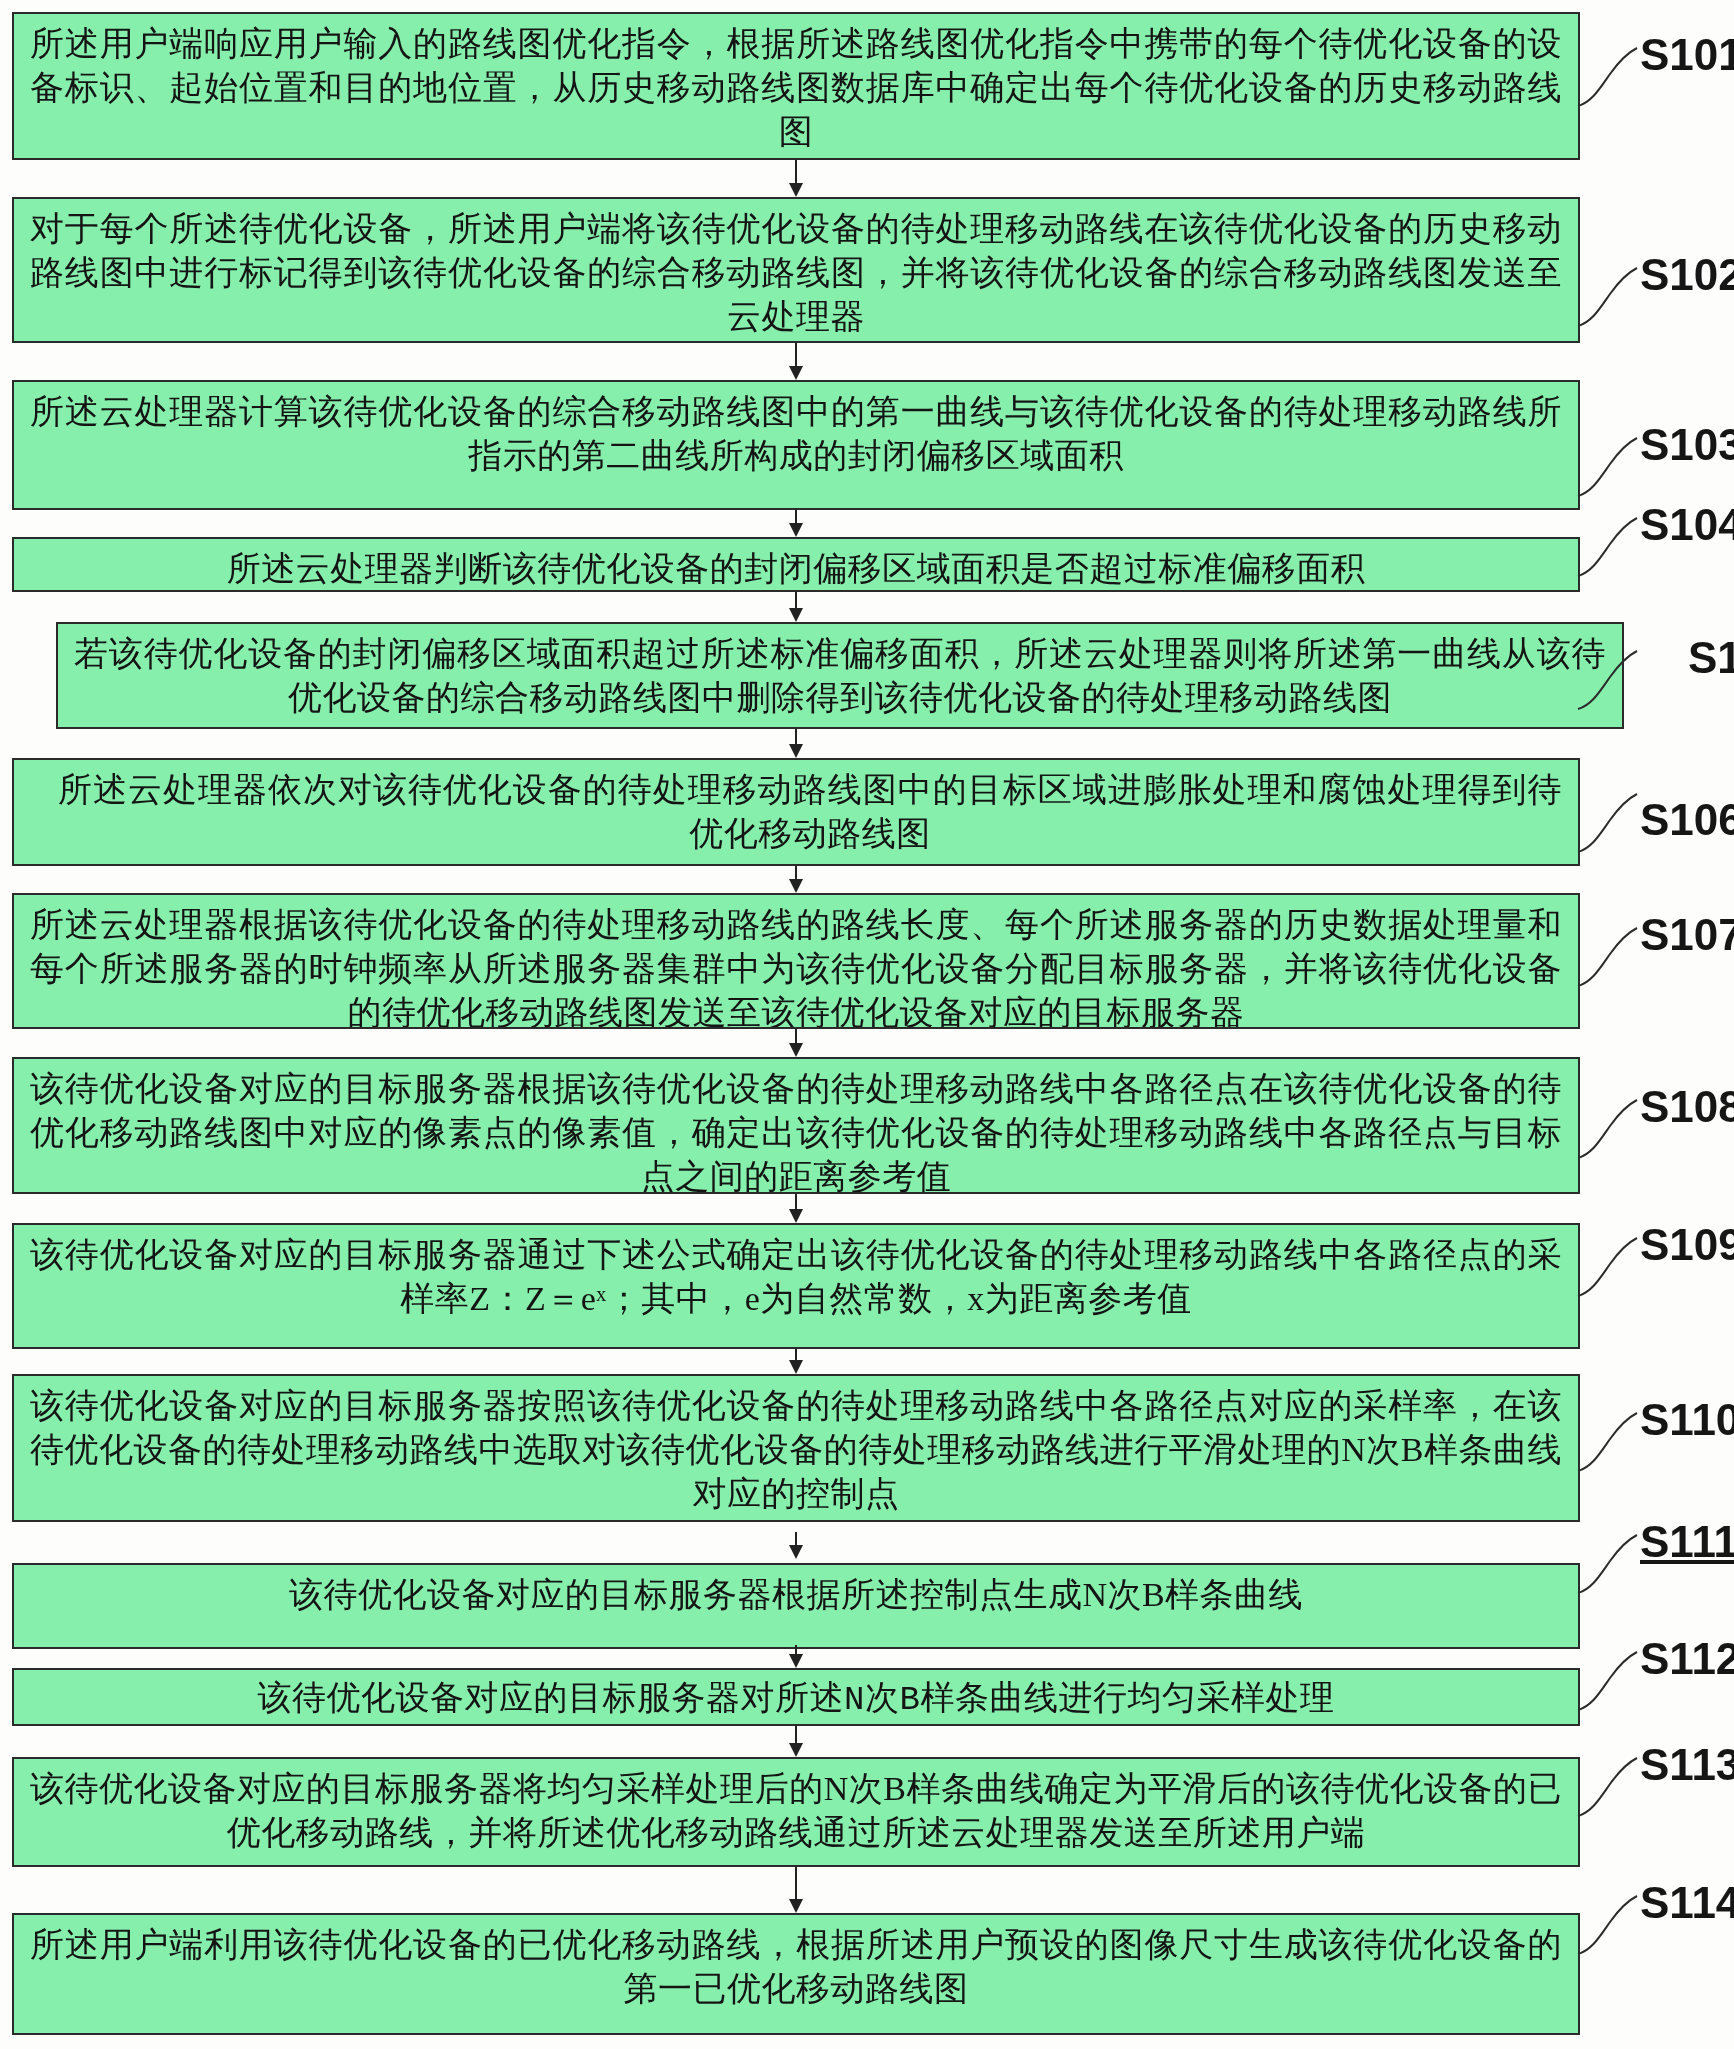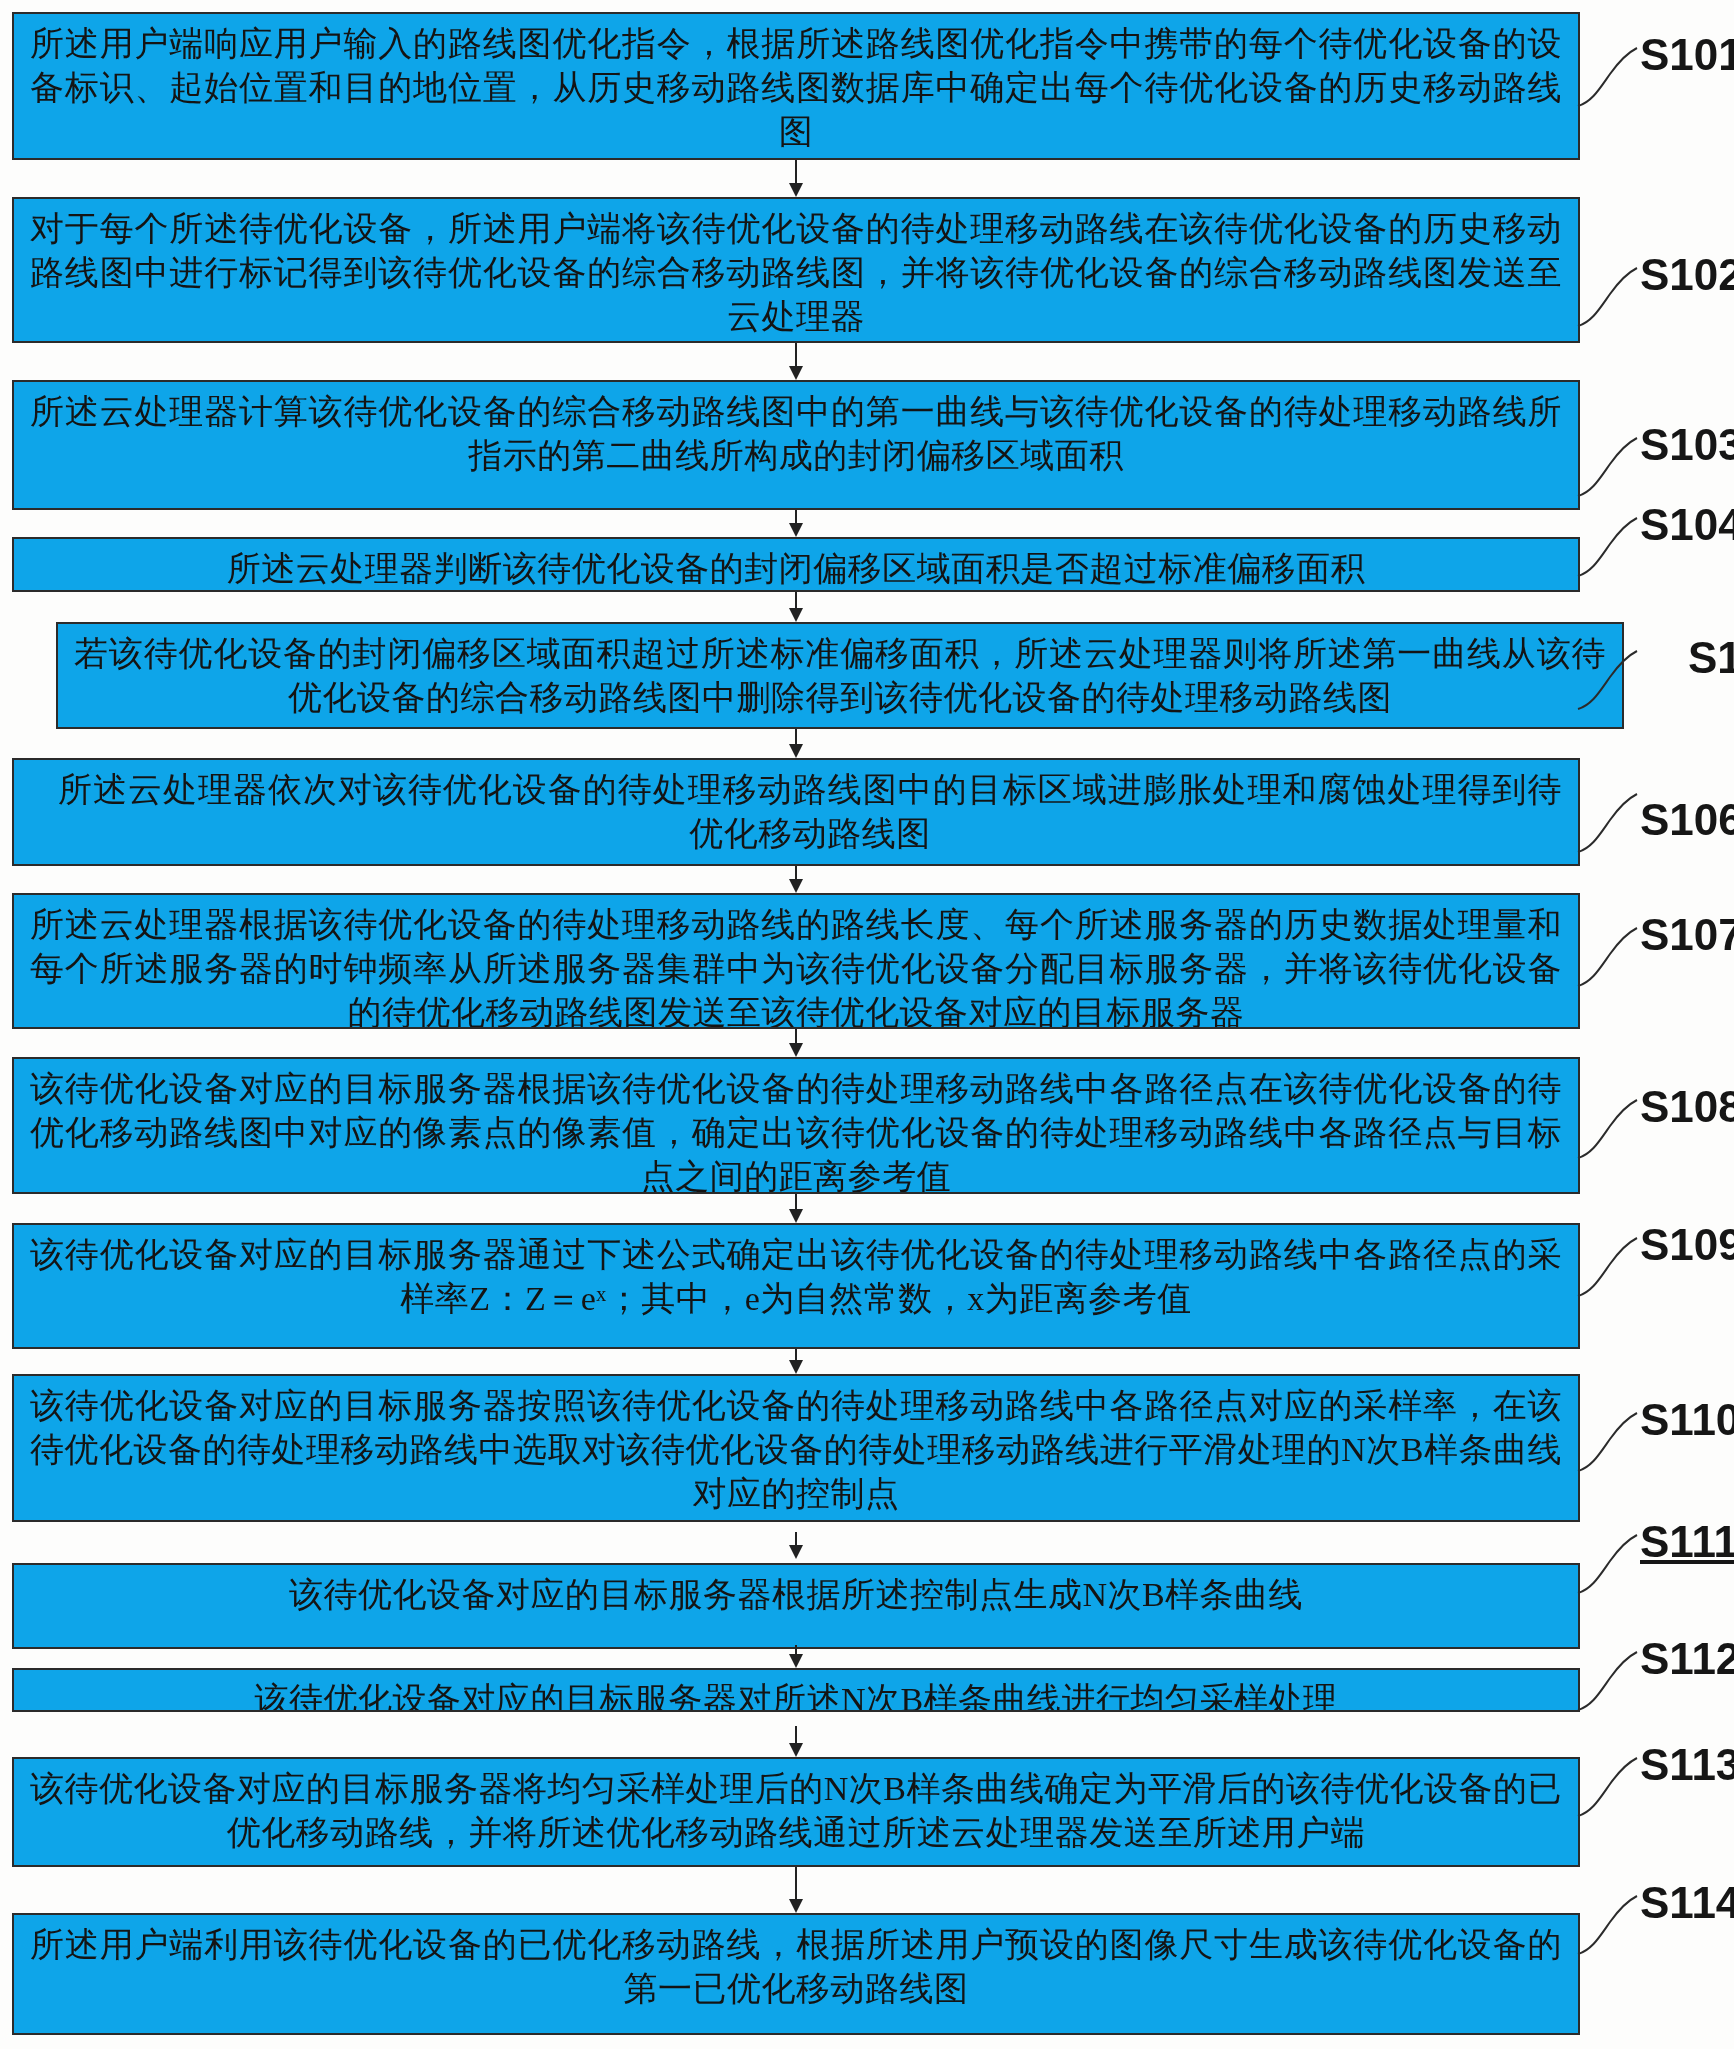--- a/index.html
+++ b/index.html
@@ -11,21 +11,21 @@
     color:#141414;
     overflow:hidden;
   }
   .step{position:absolute;left:0;top:0;width:0;height:0;}
   .box{
     position:absolute;
     left:12px;
     width:1568px;
     box-sizing:border-box;
     border:2px solid #2b2b2b;
-    background:#0ea5e9;
+    background:#86efac;
     overflow:hidden;
   }
   .box-text{
     display:block;
     padding:8px 16px 0 16px;
     font-size:34px;
     line-height:44px;
     text-align:justify;
     text-align-last:center;
     text-justify:inter-character;
@@ -210,21 +210,21 @@
       <path d="M2,62 C16,58 24,44 34,30 C44,16 53,8 61,4" style="stroke: rgb(43, 43, 43);"></path>
     </svg>
     <div class="step-label" style="top: 1517px; text-decoration: underline;">S111</div>
     <div class="arrow" style="top: 1645px; height: 23px;">
       <span class="arrow-line"></span>
       <span class="arrow-head"></span>
     </div>
   </div>
 
   <div class="step">
-    <div class="box" style="top: 1668px; height: 44px;">
+    <div class="box" style="top: 1668px; height: 58px; font-family: Liberation Mono, monospace;">
       <span class="box-text">该待优化设备对应的目标服务器对所述N次B样条曲线进行均匀采样处理</span>
     </div>
     <svg class="connector" viewBox="0 0 62 64" preserveAspectRatio="none" style="top: 1648px;">
       <path d="M2,62 C16,58 24,44 34,30 C44,16 53,8 61,4" style="stroke: rgb(43, 43, 43);"></path>
     </svg>
     <div class="step-label" style="top: 1634px;">S112</div>
     <div class="arrow" style="top: 1726px; height: 31px;">
       <span class="arrow-line"></span>
       <span class="arrow-head"></span>
     </div>

